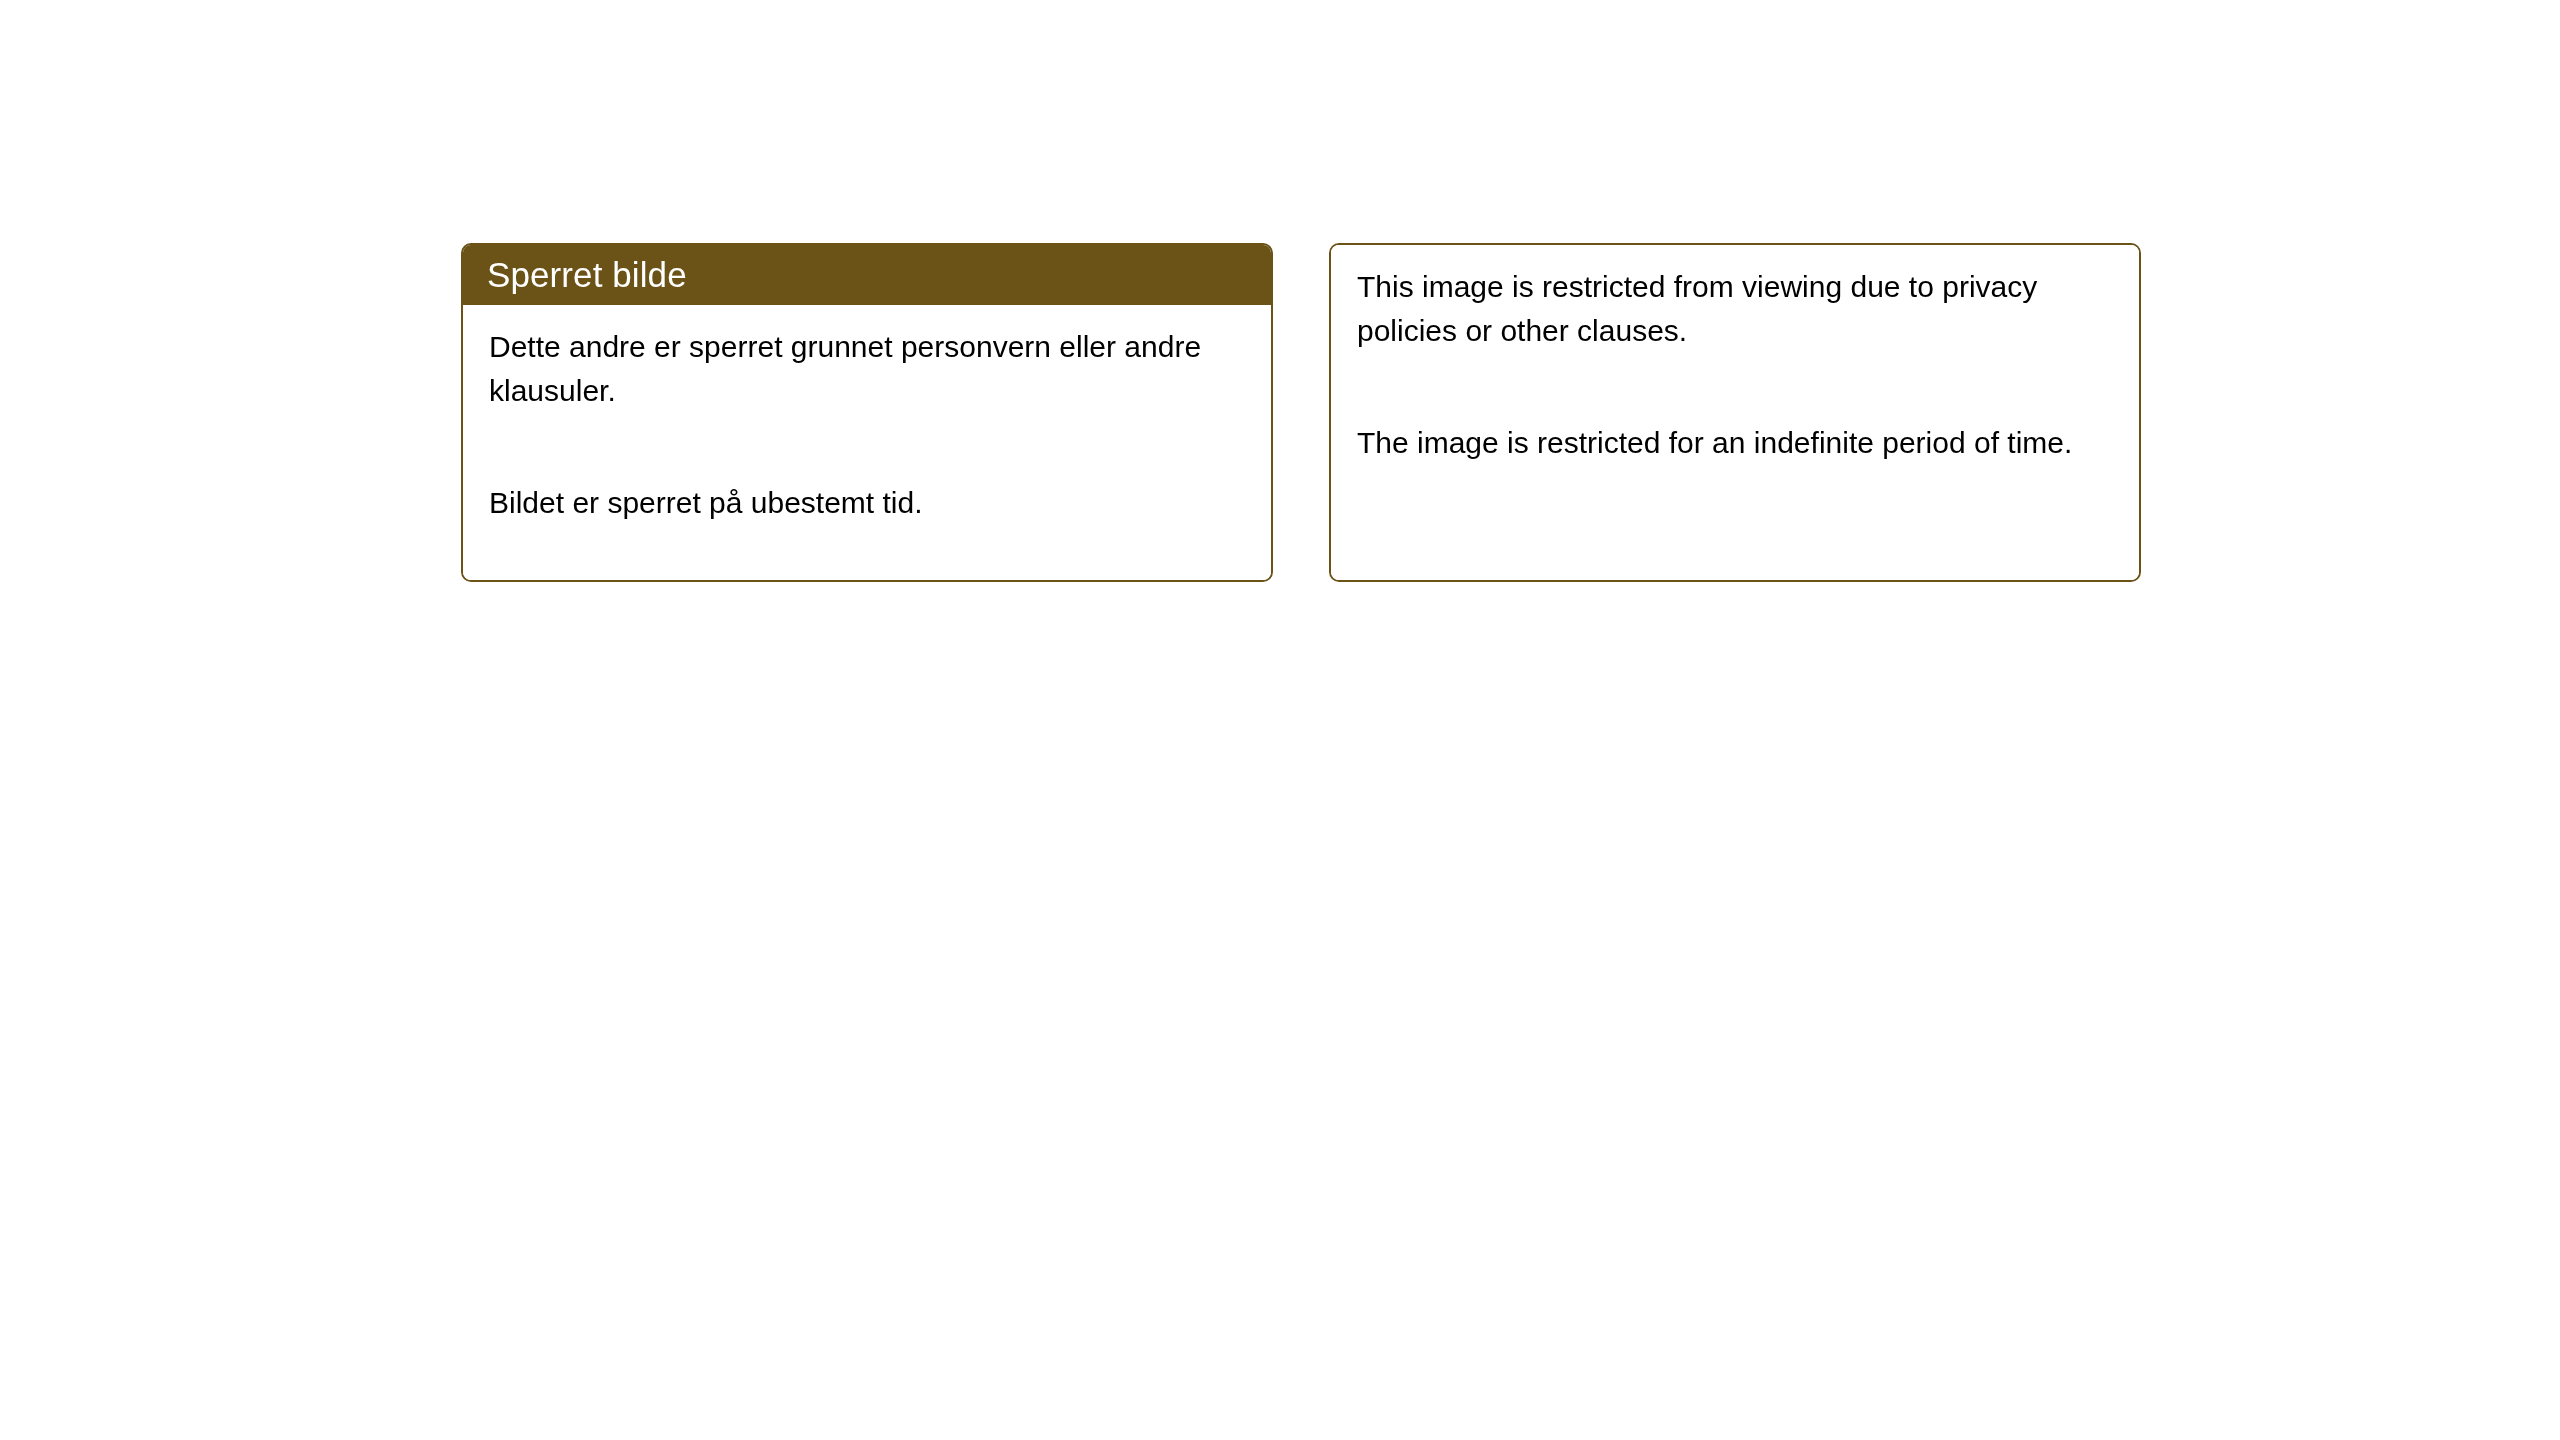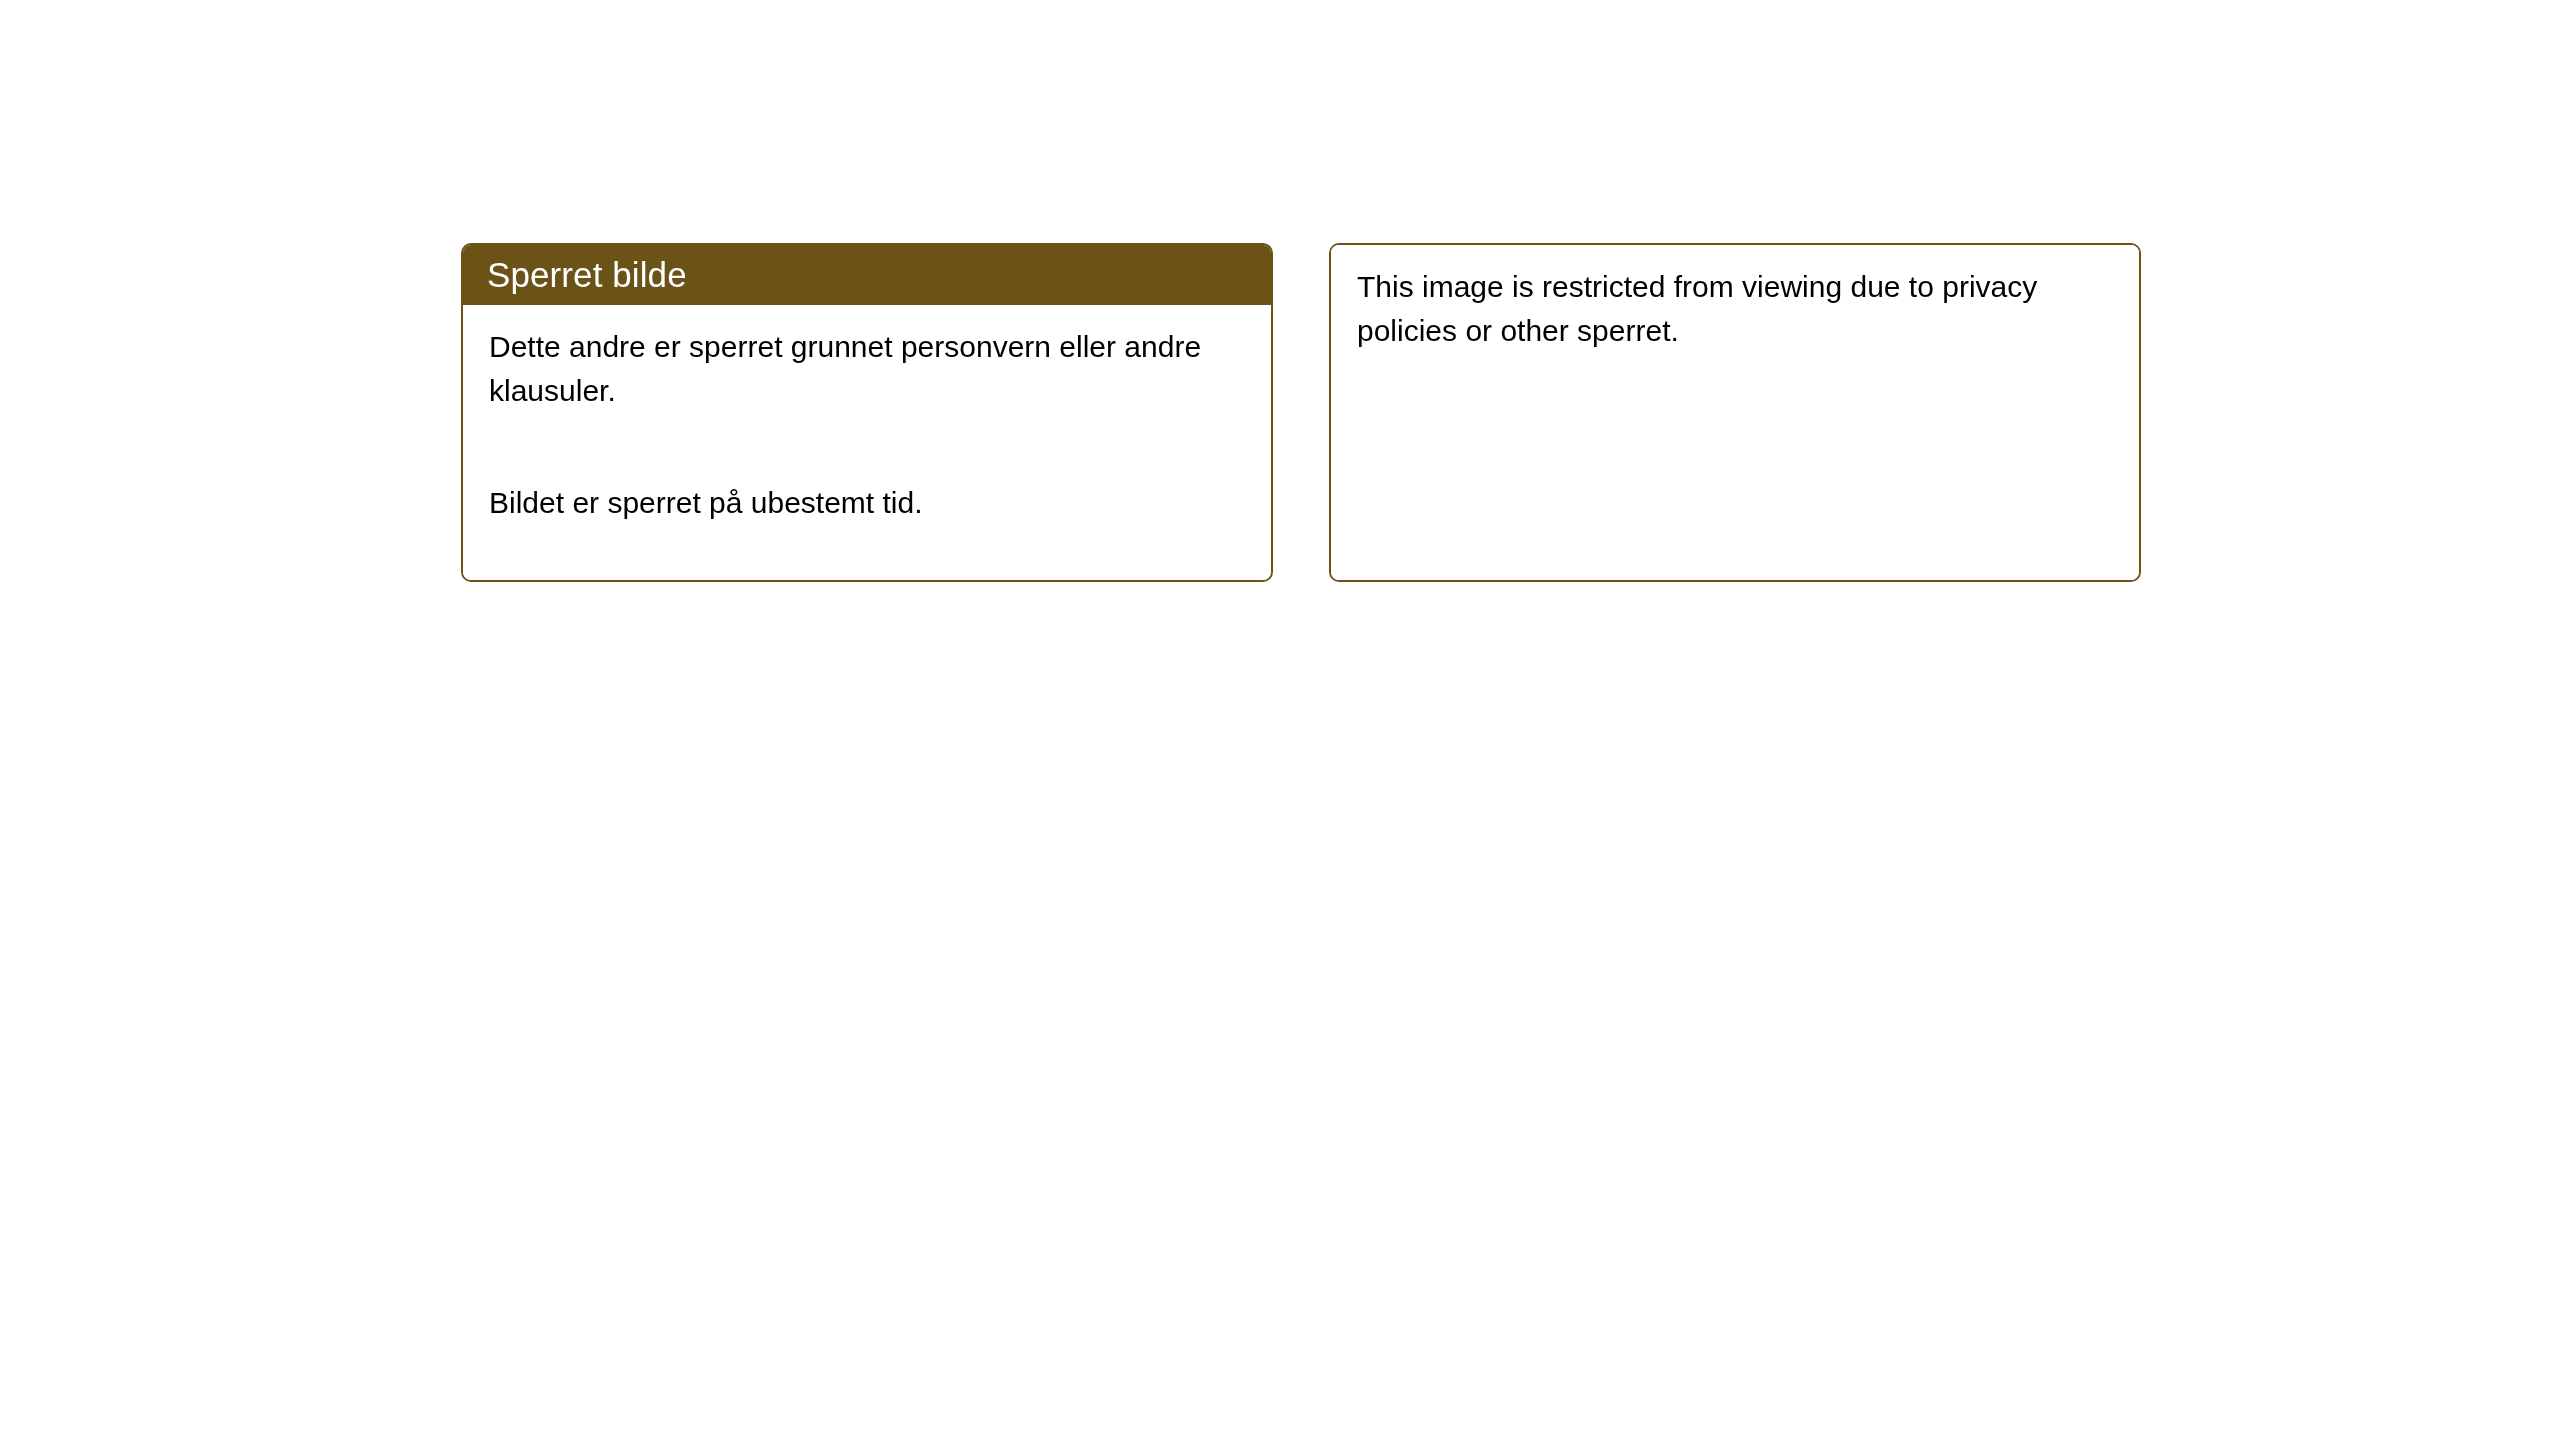--- a/index.html
+++ b/index.html
@@ -96,19 +96,20 @@
         <span class="card-title">Sperret bilde</span>
       </div>
       <div class="card-body">
         <p class="card-paragraph">Dette andre er sperret grunnet personvern eller andre klausuler.</p>
         <p class="card-paragraph">Bildet er sperret på ubestemt tid.</p>
       </div>
     </section>
 
     <section class="notice-card">
       <div class="card-body">
-        <p class="card-paragraph">This image is restricted from viewing due to privacy policies or other sperret.</p>
+        <p class="card-paragraph">This image is restricted from viewing due to privacy policies or other clauses.</p>
+        <p class="card-paragraph">The image is restricted for an indefinite period of time.</p>
       </div>
     </section>
 
   </div>
 
 </div>
 
 </body></html>

